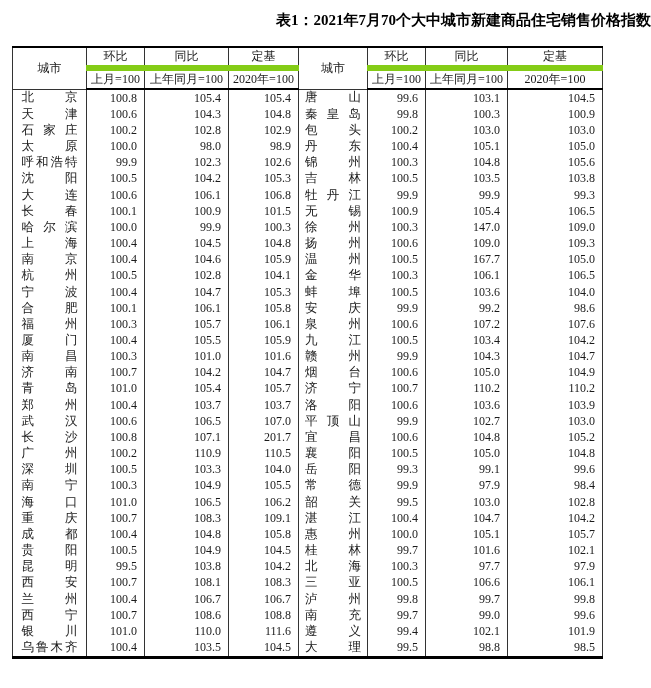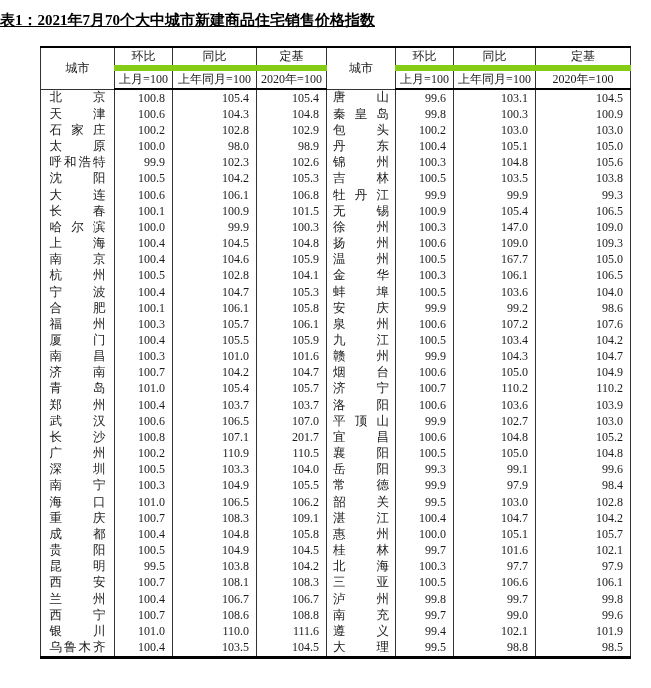--- a/index.html
+++ b/index.html
@@ -9,32 +9,31 @@
     height: 688px;
     background: #ffffff;
     font-family: "Liberation Serif", "DejaVu Serif", serif;
     color: #1a1a1a;
     overflow: hidden;
   }
   .title {
     padding-top: 9px;
     height: 22px;
     line-height: 22px;
-    text-align: left;
+    text-align: right;
     font-size: 15px;
     font-weight: bold;
     color: #000000;
-    text-decoration: underline;
   }
   table.idx {
     border-collapse: collapse;
     table-layout: fixed;
     width: 590px;
     height: 613px;
-    margin-left: 40px;
+    margin-left: 12px;
     margin-top: 15px;
     border-left: 1px solid #333333;
     border-right: 1px solid #333333;
     border-top: 2px solid #000000;
     border-bottom: 3px solid #000000;
     padding-left: 12px;
   }
   th, td {
     border-left: 1px solid #333333;
     padding: 0;

